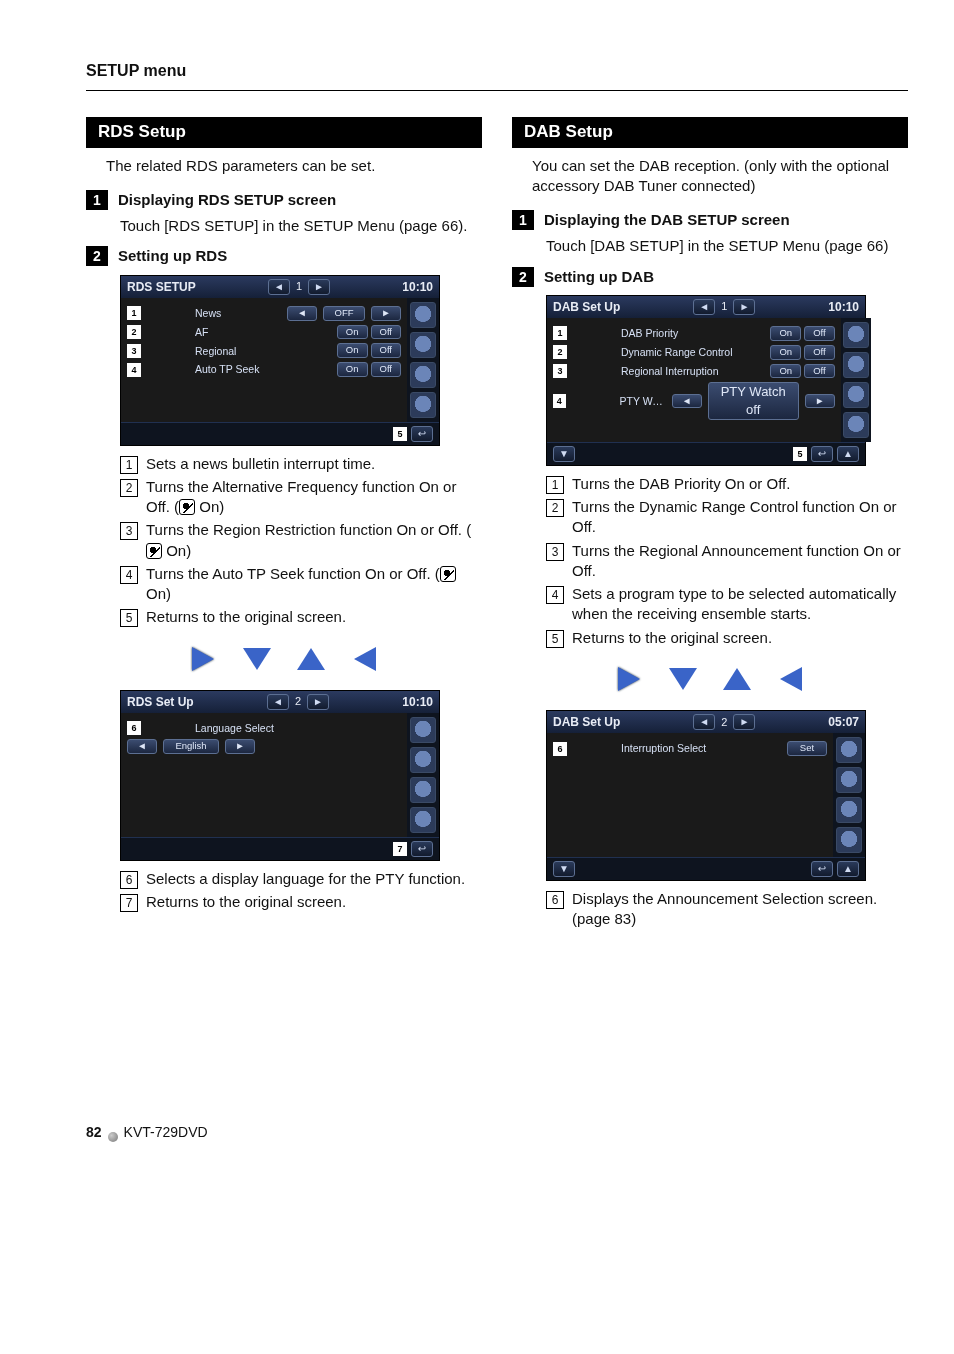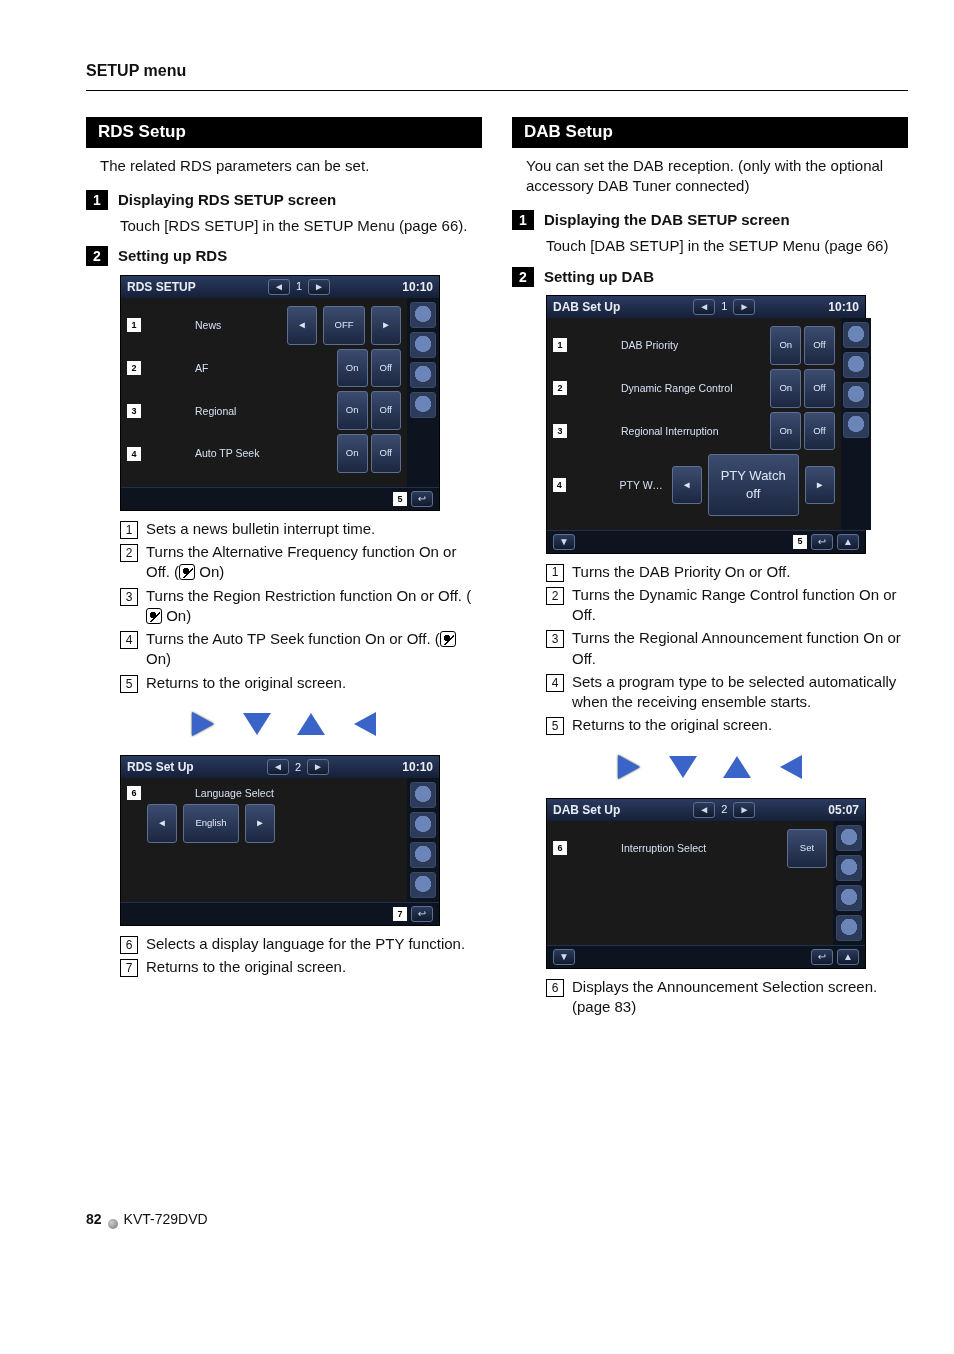--- a/index.html
+++ b/index.html
@@ -22,21 +22,21 @@
   .cols { display: flex; gap: 30px; }
   .col { flex: 1 1 0; min-width: 0; }
   .black-bar {
     background: #000;
     color: #fff;
     font-weight: bold;
     font-size: 17px;
     padding: 4px 12px;
     margin-bottom: 8px;
   }
-  .intro { margin: 6px 2px 14px 14px; }
+  .intro { margin: 6px 2px 14px 20px; }
   .step { display: flex; gap: 10px; margin: 10px 0 6px 0; }
   .step-num {
     background: #000;
     color: #fff;
     font-weight: bold;
     width: 22px; height: 20px;
     text-align: center;
     font-size: 14px;
     line-height: 20px;
     flex: none;
@@ -115,21 +115,21 @@
     font-size:10.5px;color:#d6e0f4;
   }
   .shot .row .callout{
     border:1px solid #fff;background:#fff;color:#000;
     width:14px;height:14px;font-size:9px;font-weight:bold;
     display:inline-flex;align-items:center;justify-content:center;
   }
   .shot .row .label{flex:1 1 auto;white-space:nowrap;overflow:hidden;text-overflow:ellipsis;margin-left:48px;}
   .shot .pill{
     border:1px solid #5c6f92;background:linear-gradient(#3b4c70,#1c2740);
-    border-radius:3px;padding:12px 8px;min-width:30px;text-align:center;
+    border-radius:3px;padding:0 8px;min-width:30px;text-align:center;
     font-size:9.5px;color:#dfe7f7;
   }
   .shot .arrow-l::before{content:"◄";}
   .shot .arrow-r::before{content:"►";}
   .shot .onoff{display:flex;gap:3px;margin-left:32px;}
   .shot .bottom-row{
     display:flex;justify-content:space-between;align-items:center;
     padding:3px 6px;background:#0e141f;border-top:1px solid #203050;
   }
   .shot .mini-btn{
@@ -283,21 +283,21 @@
           <span class="mini-btn">►</span>
         </span>
         <span>10:10</span>
       </div>
       <div class="body">
         <div class="main" style="min-height:110px">
           <div class="row">
             <span class="callout">6</span>
             <span class="label">Language Select</span>
           </div>
-          <div class="row" style="margin-left:20px">
+          <div class="row" style="">
             <span class="pill arrow-l"></span>
             <span class="pill" style="min-width:56px">English</span>
             <span class="pill arrow-r"></span>
           </div>
         </div>
         <div class="iconcol">
           <div class="ic"></div>
           <div class="ic"></div>
           <div class="ic"></div>
           <div class="ic"></div>

